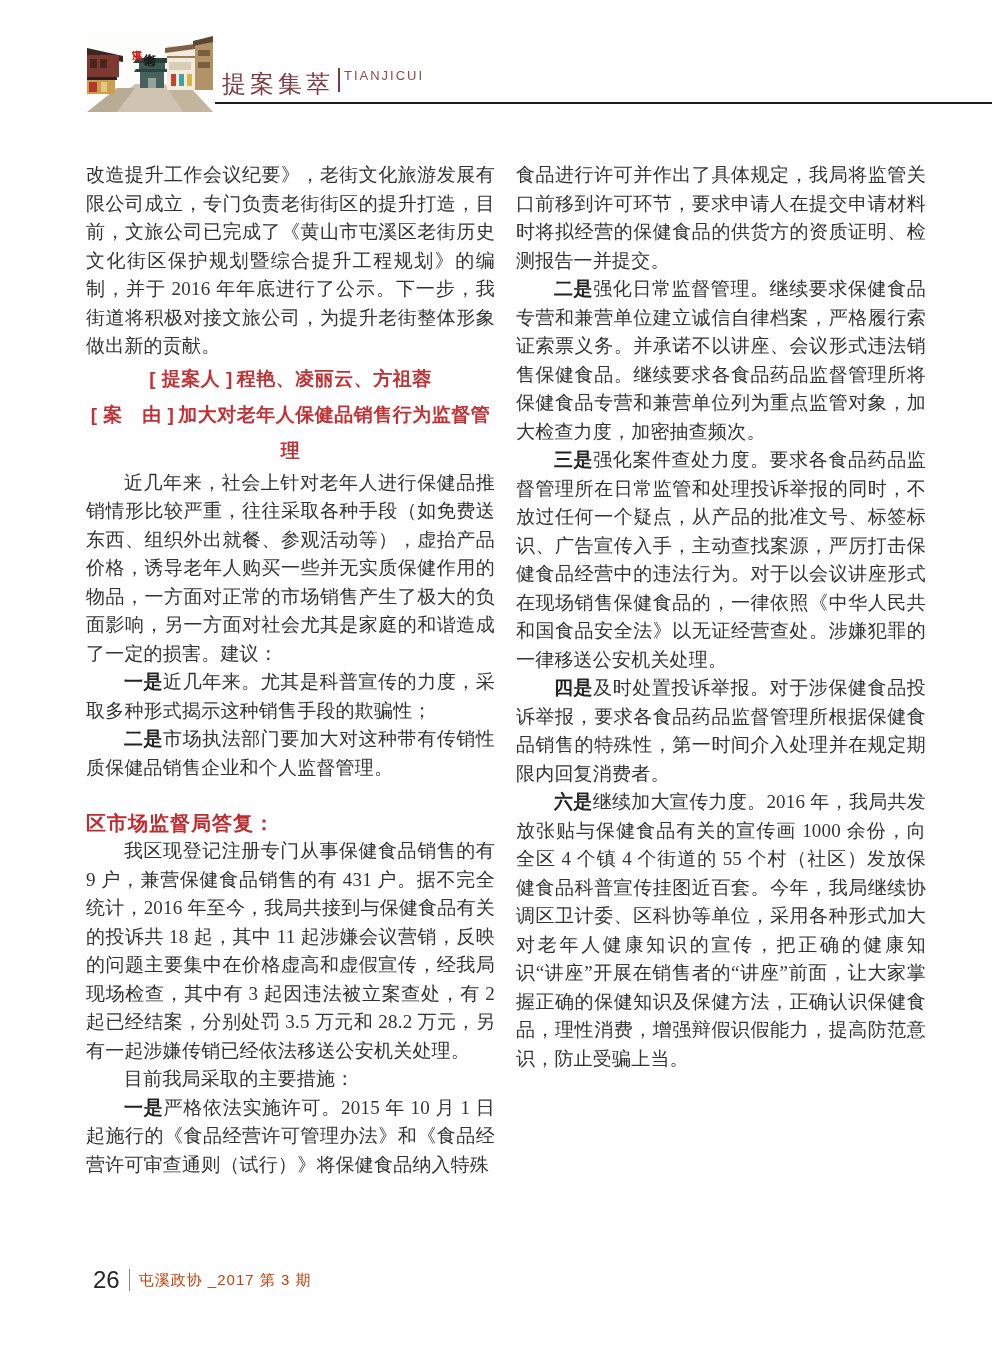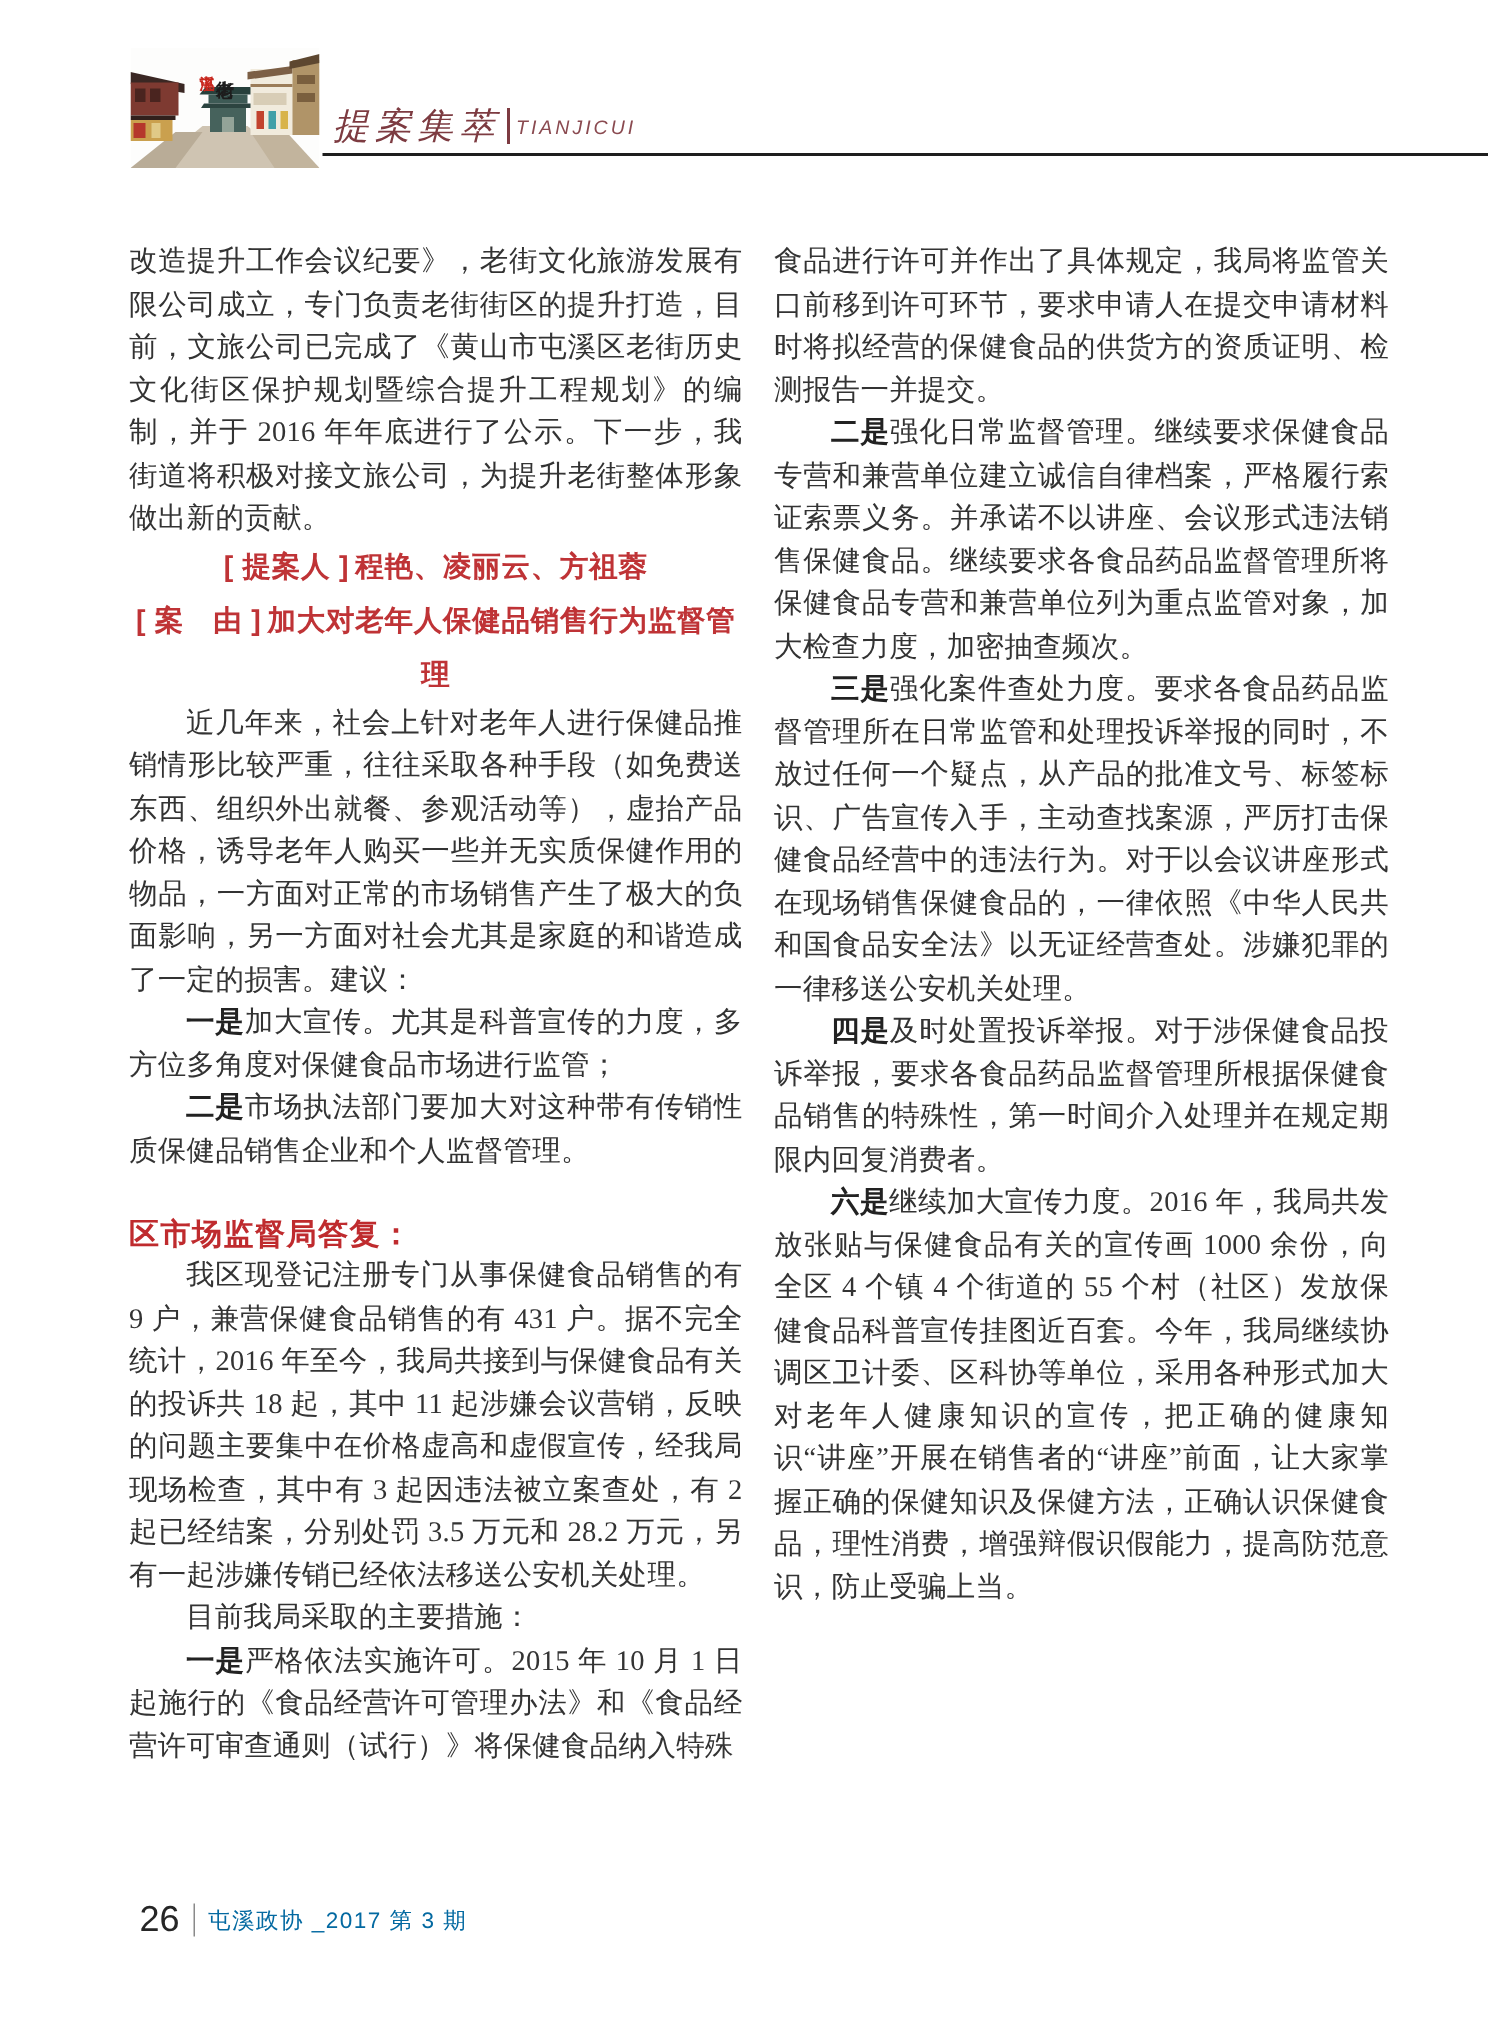--- a/index.html
+++ b/index.html
@@ -3,21 +3,21 @@
 <meta charset="utf-8">
 <style>
   html,body{margin:0;padding:0;}
   body{
     width:992px;height:1346px;position:relative;background:#ffffff;
     font-family:"Liberation Serif","DejaVu Serif",serif;
     color:#2f2f2f;overflow:hidden;
   }
   
   .photo{position:absolute;left:87px;top:32px;width:126px;height:80px;display:block;}
-  .masthead{position:absolute;left:222px;top:68px;display:flex;align-items:center;gap:4px;font-style:italic;}
+  .masthead{position:absolute;left:222px;top:68px;display:flex;align-items:flex-start;gap:4px;}
   .masthead .cn{font-size:24px;letter-spacing:4px;color:#7d3b41;font-family:"Liberation Serif","DejaVu Serif",serif;}
   .masthead .vbar{width:2px;height:24px;background:#7d3b41;}
   .masthead .en{font-size:13px;letter-spacing:2px;color:#8a4a50;font-family:"Liberation Sans","DejaVu Sans",sans-serif;}
   .header-rule{position:absolute;left:215px;top:102px;width:777px;height:2px;background:#1e1e1e;}
   
   .col{position:absolute;top:161px;width:409px;}
   .col-left{left:86px;}
   .col-right{left:516px;width:410px;}
   .col p{margin:0;font-size:19px;line-height:28.5px;text-align:justify;letter-spacing:0.2px;color:#333;}
   .col p.indent{text-indent:2em;}
@@ -27,21 +27,21 @@
   .label-row .lab{margin-right:4px;}
   .intro{margin-top:15px;}
   .reply-heading{margin-top:27px;font-family:"Liberation Sans","DejaVu Sans",sans-serif;
     font-size:20px;line-height:28px;font-weight:700;color:#bf2b2e;letter-spacing:1px;}
   .reply-para{margin-top:19px;}
   
   .footer{position:absolute;left:93px;top:1266px;display:flex;align-items:center;gap:9px;
     font-family:"Liberation Sans","DejaVu Sans",sans-serif;}
   .footer .pagenum{font-size:24px;color:#262626;letter-spacing:0;}
   .footer .fbar{width:1px;height:22px;background:#8a8a8a;}
-  .footer .journal{font-size:15px;color:#0369a1;letter-spacing:1px;}
+  .footer .journal{font-size:15px;color:#c2410c;letter-spacing:1px;}
 </style>
 </head>
 <body>
 
 <svg class="photo" viewBox="0 0 126 80" xmlns="http://www.w3.org/2000/svg">
   <rect x="0" y="0" width="126" height="80" fill="#fdfdfc"></rect>
 
   <polygon points="14,80 112,80 78,52 48,52" fill="#cfc4b2"></polygon>
   <polygon points="0,80 30,80 48,56 30,56" fill="#b9ac97"></polygon>
   <polygon points="126,80 96,80 80,56 104,56" fill="#c2b49d"></polygon>
@@ -92,21 +92,21 @@
     <div class="label-row">
       <span class="lab">[ 提案人 ]</span><span>程艳、凌丽云、方祖蓉</span>
     </div>
     <div class="label-row">
       <span class="lab">[ 案　由 ]</span><span>加大对老年人保健品销售行为监督管理</span>
     </div>
   </div>
 
   <p class="indent intro">近几年来，社会上针对老年人进行保健品推销情形比较严重，往往采取各种手段（如免费送东西、组织外出就餐、参观活动等），虚抬产品价格，诱导老年人购买一些并无实质保健作用的物品，一方面对正常的市场销售产生了极大的负面影响，另一方面对社会尤其是家庭的和谐造成了一定的损害。建议：</p>
 
-  <p class="indent"><b class="lead">一是</b><span>加大宣传。尤其是科普宣传的力度，多方位多角度对保健食品市场进行监管；</span></p>
+  <p class="indent"><b class="lead">一是</b><span>近几年来。尤其是科普宣传的力度，采取多种形式揭示这种销售手段的欺骗性；</span></p>
 
   <p class="indent"><b class="lead">二是</b><span>市场执法部门要加大对这种带有传销性质保健品销售企业和个人监督管理。</span></p>
 
   <div class="reply-heading">区市场监督局答复：</div>
 
   <p class="indent reply-para">我区现登记注册专门从事保健食品销售的有 9 户，兼营保健食品销售的有 431 户。据不完全统计，2016 年至今，我局共接到与保健食品有关的投诉共 18 起，其中 11 起涉嫌会议营销，反映的问题主要集中在价格虚高和虚假宣传，经我局现场检查，其中有 3 起因违法被立案查处，有 2 起已经结案，分别处罚 3.5 万元和 28.2 万元，另有一起涉嫌传销已经依法移送公安机关处理。</p>
 
   <p class="indent">目前我局采取的主要措施：</p>
 
   <p class="indent"><b class="lead">一是</b><span>严格依法实施许可。2015 年 10 月 1 日起施行的《食品经营许可管理办法》和《食品经营许可审查通则（试行）》将保健食品纳入特殊</span></p>

